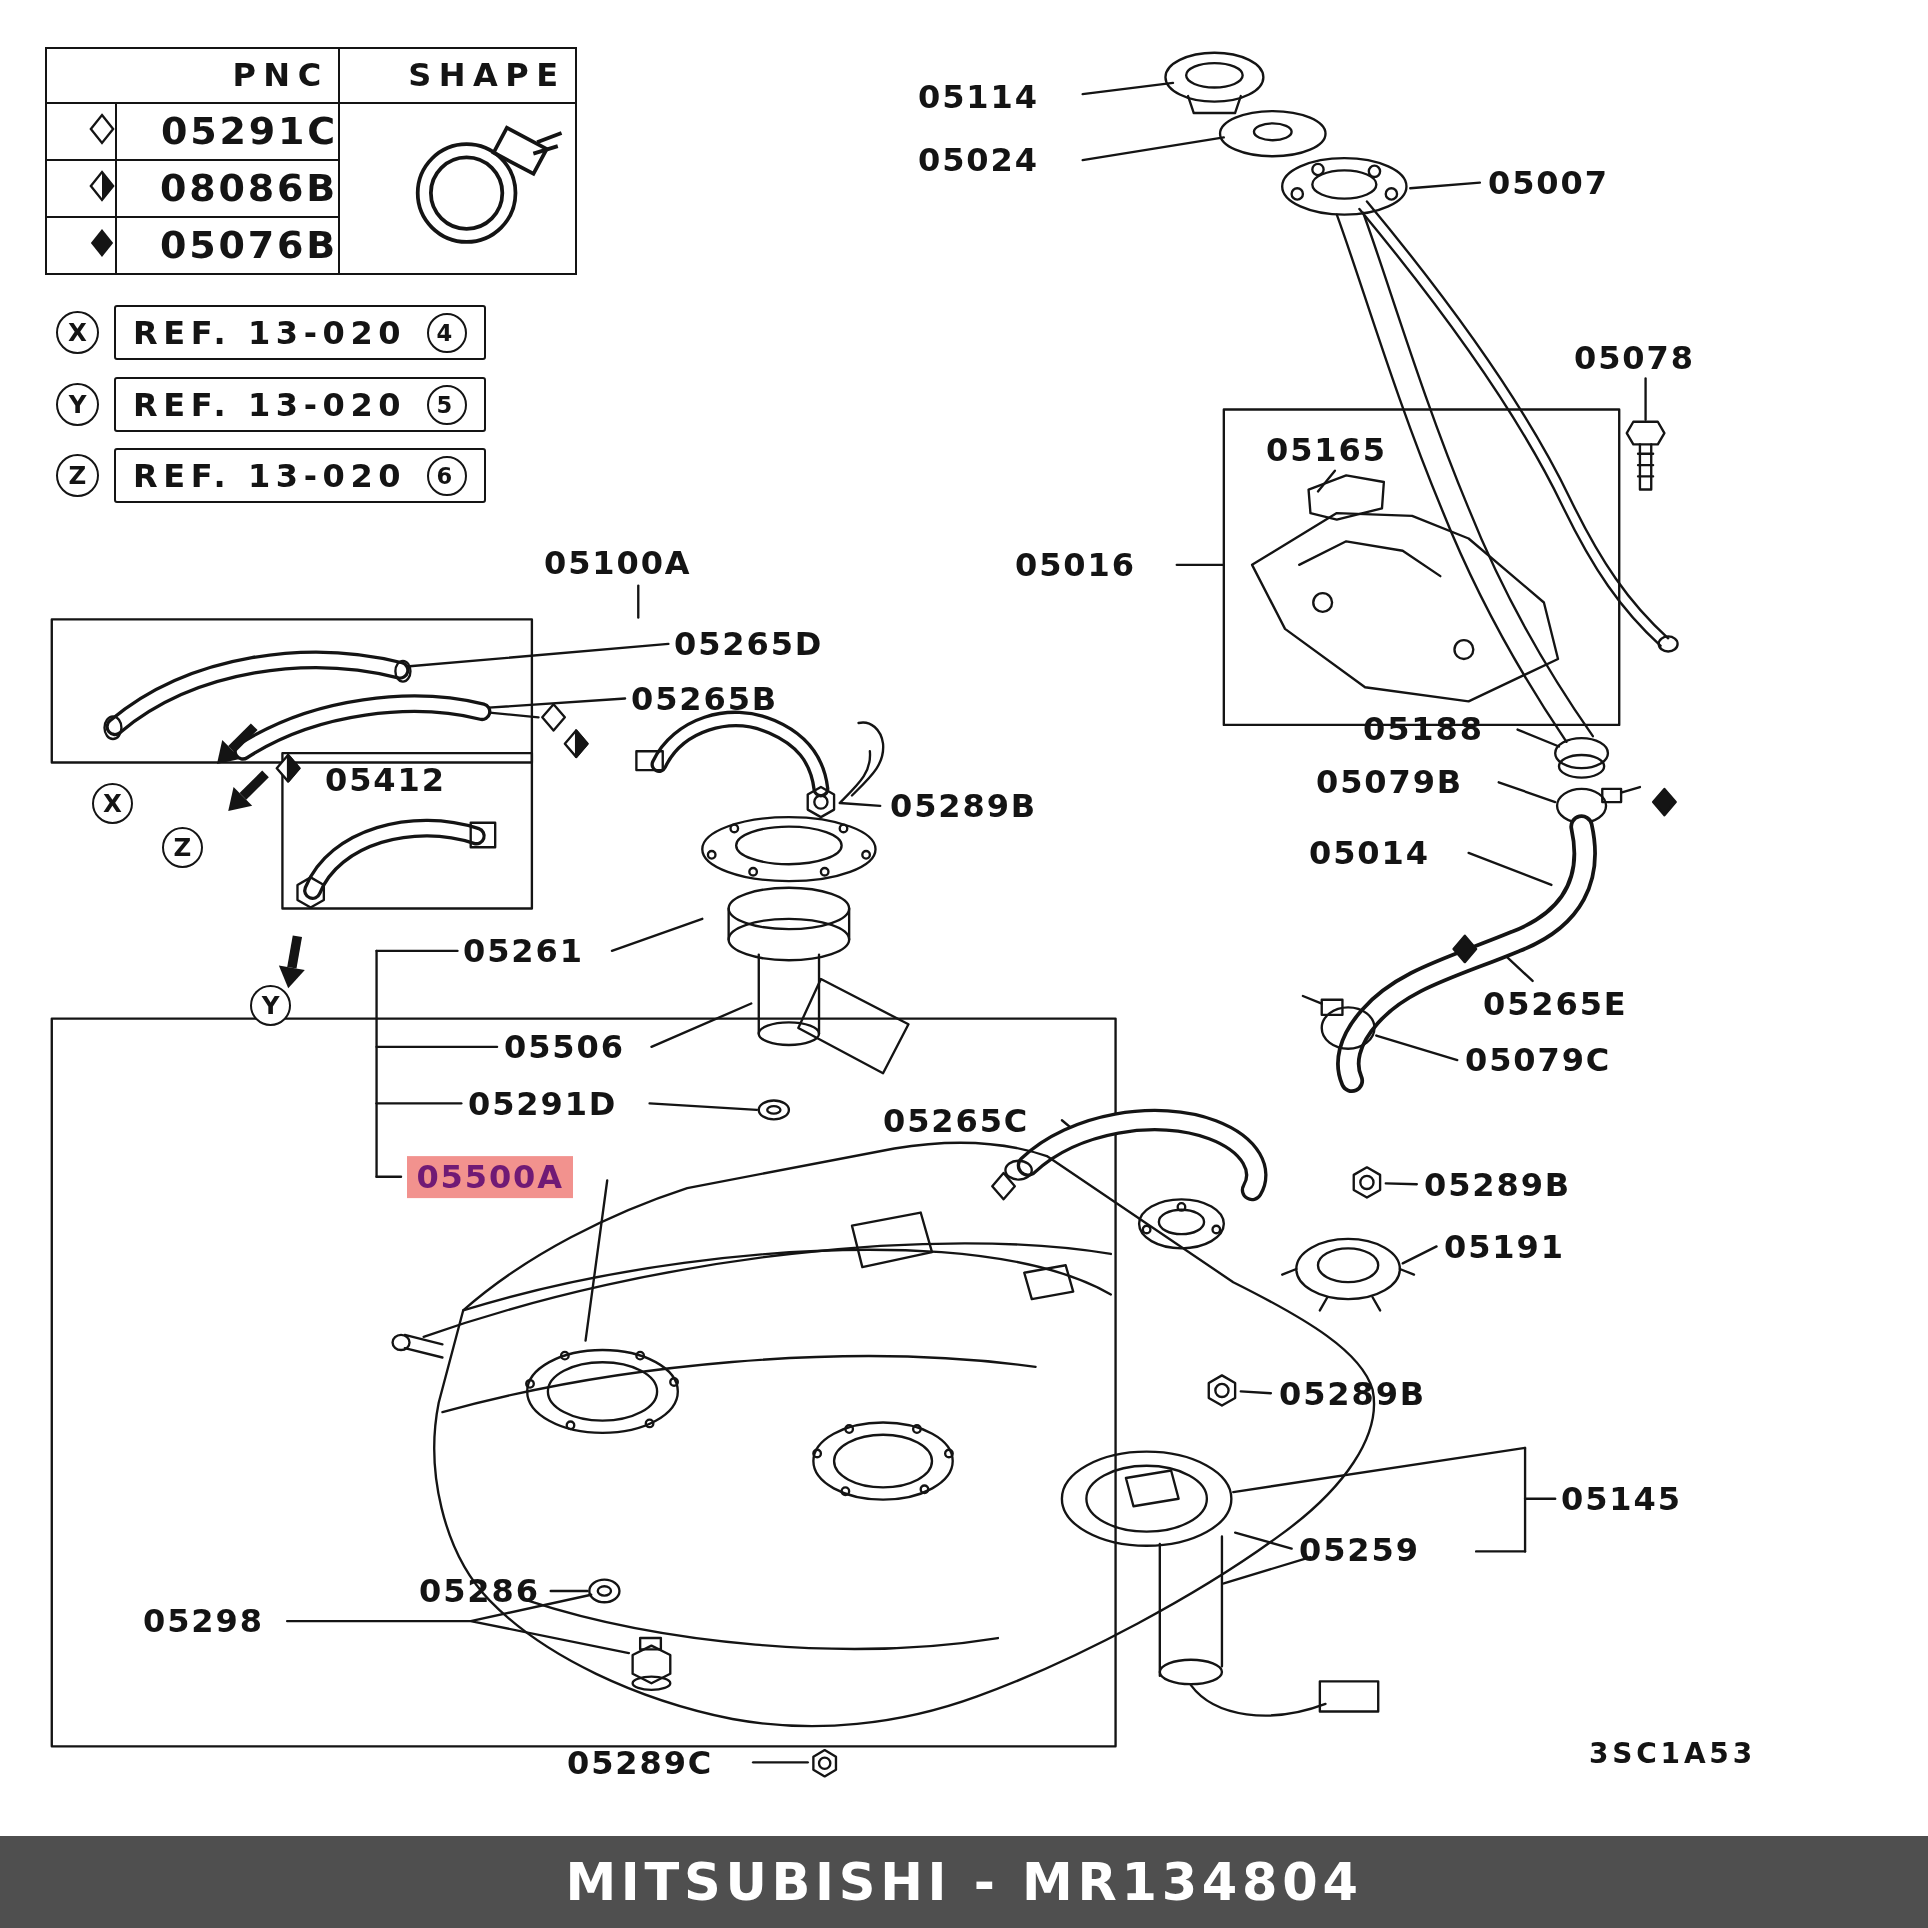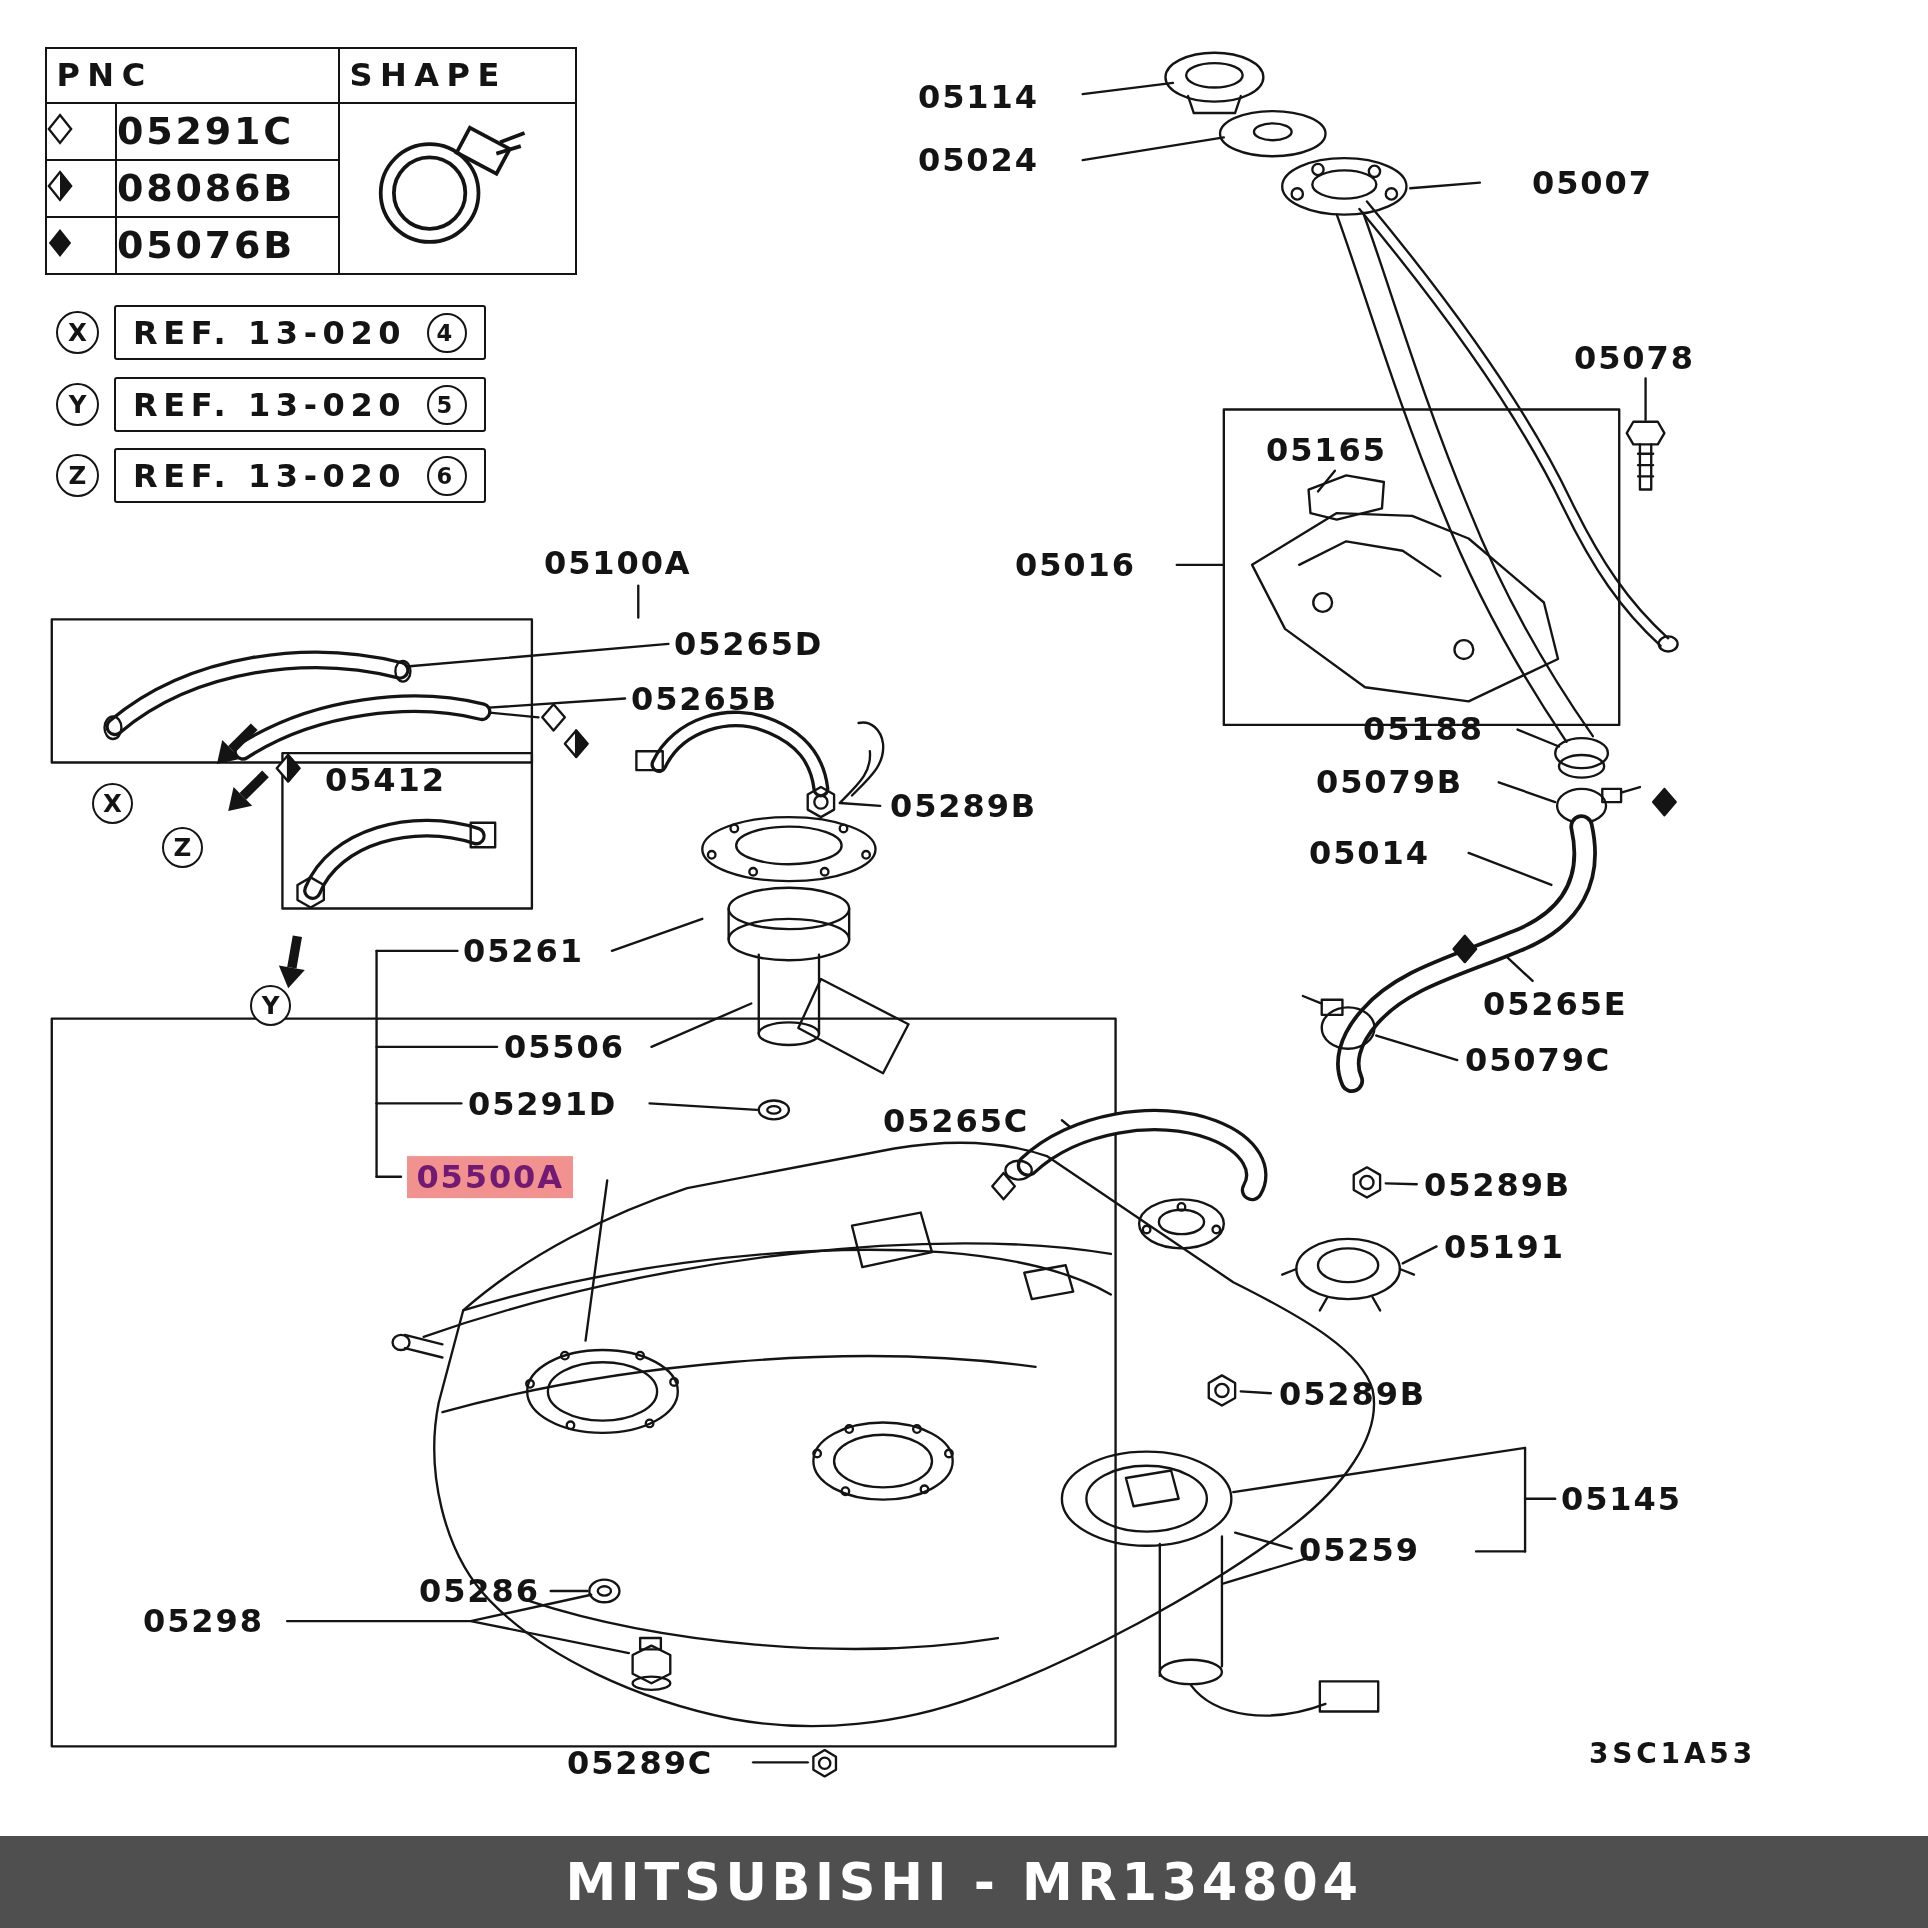--- a/index.html
+++ b/index.html
@@ -7,21 +7,21 @@
     width:1928px;height:1928px;position:relative;background:#ffffff;
     font-family:"DejaVu Sans","Liberation Sans",sans-serif;color:#141414;overflow:hidden;
   }
   svg.art{position:absolute;left:0;top:0}
   .part-label{
     position:absolute;transform:translateY(-50%);
     font-size:32px;font-weight:700;letter-spacing:1.9px;white-space:nowrap;color:#141414;
   }
   .part-label.hl{background:#f2928e;color:#701a75;padding:1.9px 9.4px;}
   .legend{position:absolute;left:45px;top:47px;border-collapse:collapse;background:#fff}
-  .legend th,.legend td{border:2.8px solid #141414;text-align:left;vertical-align:middle;padding:0}
+  .legend th,.legend td{border:2.8px solid #141414;text-align:right;vertical-align:middle;padding:0}
   .legend th{font-size:32px;font-weight:700;letter-spacing:7.5px;height:49px;padding:1.9px 9.4px}
   .legend td.pnc{font-size:38px;font-weight:700;letter-spacing:2.8px;width:221px;height:55px}
   .legend td.sym{width:68px}
   .legend td.shape{width:235px}
   .ref-row{position:absolute;display:flex;align-items:center;gap:15px}
   .circle{
     display:inline-flex;align-items:center;justify-content:center;
     border:2.8px solid #141414;border-radius:50%;font-weight:700;background:#fff;box-sizing:border-box;
   }
   .circle.letter{width:43px;height:43px;font-size:24.5px}
@@ -381,21 +381,21 @@
     <span class="circle num">6</span>
   </span>
 </div>
 
 <span class="circle callout" style="left:92px;top:783px">X</span>
 <span class="circle callout" style="left:162px;top:827px">Z</span>
 <span class="circle callout" style="left:250px;top:985px">Y</span>
 
 <div class="part-label" style="left:918px;top:97px">05114</div>
 <div class="part-label" style="left:918px;top:160px">05024</div>
-<div class="part-label" style="left:1532px;top:183px">05007</div>
+<div class="part-label" style="left:1488px;top:183px">05007</div>
 <div class="part-label" style="left:1574px;top:358px">05078</div>
 <div class="part-label" style="left:1266px;top:450px">05165</div>
 <div class="part-label" style="left:1015px;top:565px">05016</div>
 <div class="part-label" style="left:544px;top:563px">05100A</div>
 <div class="part-label" style="left:674px;top:644px">05265D</div>
 <div class="part-label" style="left:631px;top:699px">05265B</div>
 <div class="part-label" style="left:325px;top:780px">05412</div>
 <div class="part-label" style="left:890px;top:806px">05289B</div>
 <div class="part-label" style="left:1363px;top:729px">05188</div>
 <div class="part-label" style="left:1316px;top:782px">05079B</div>

